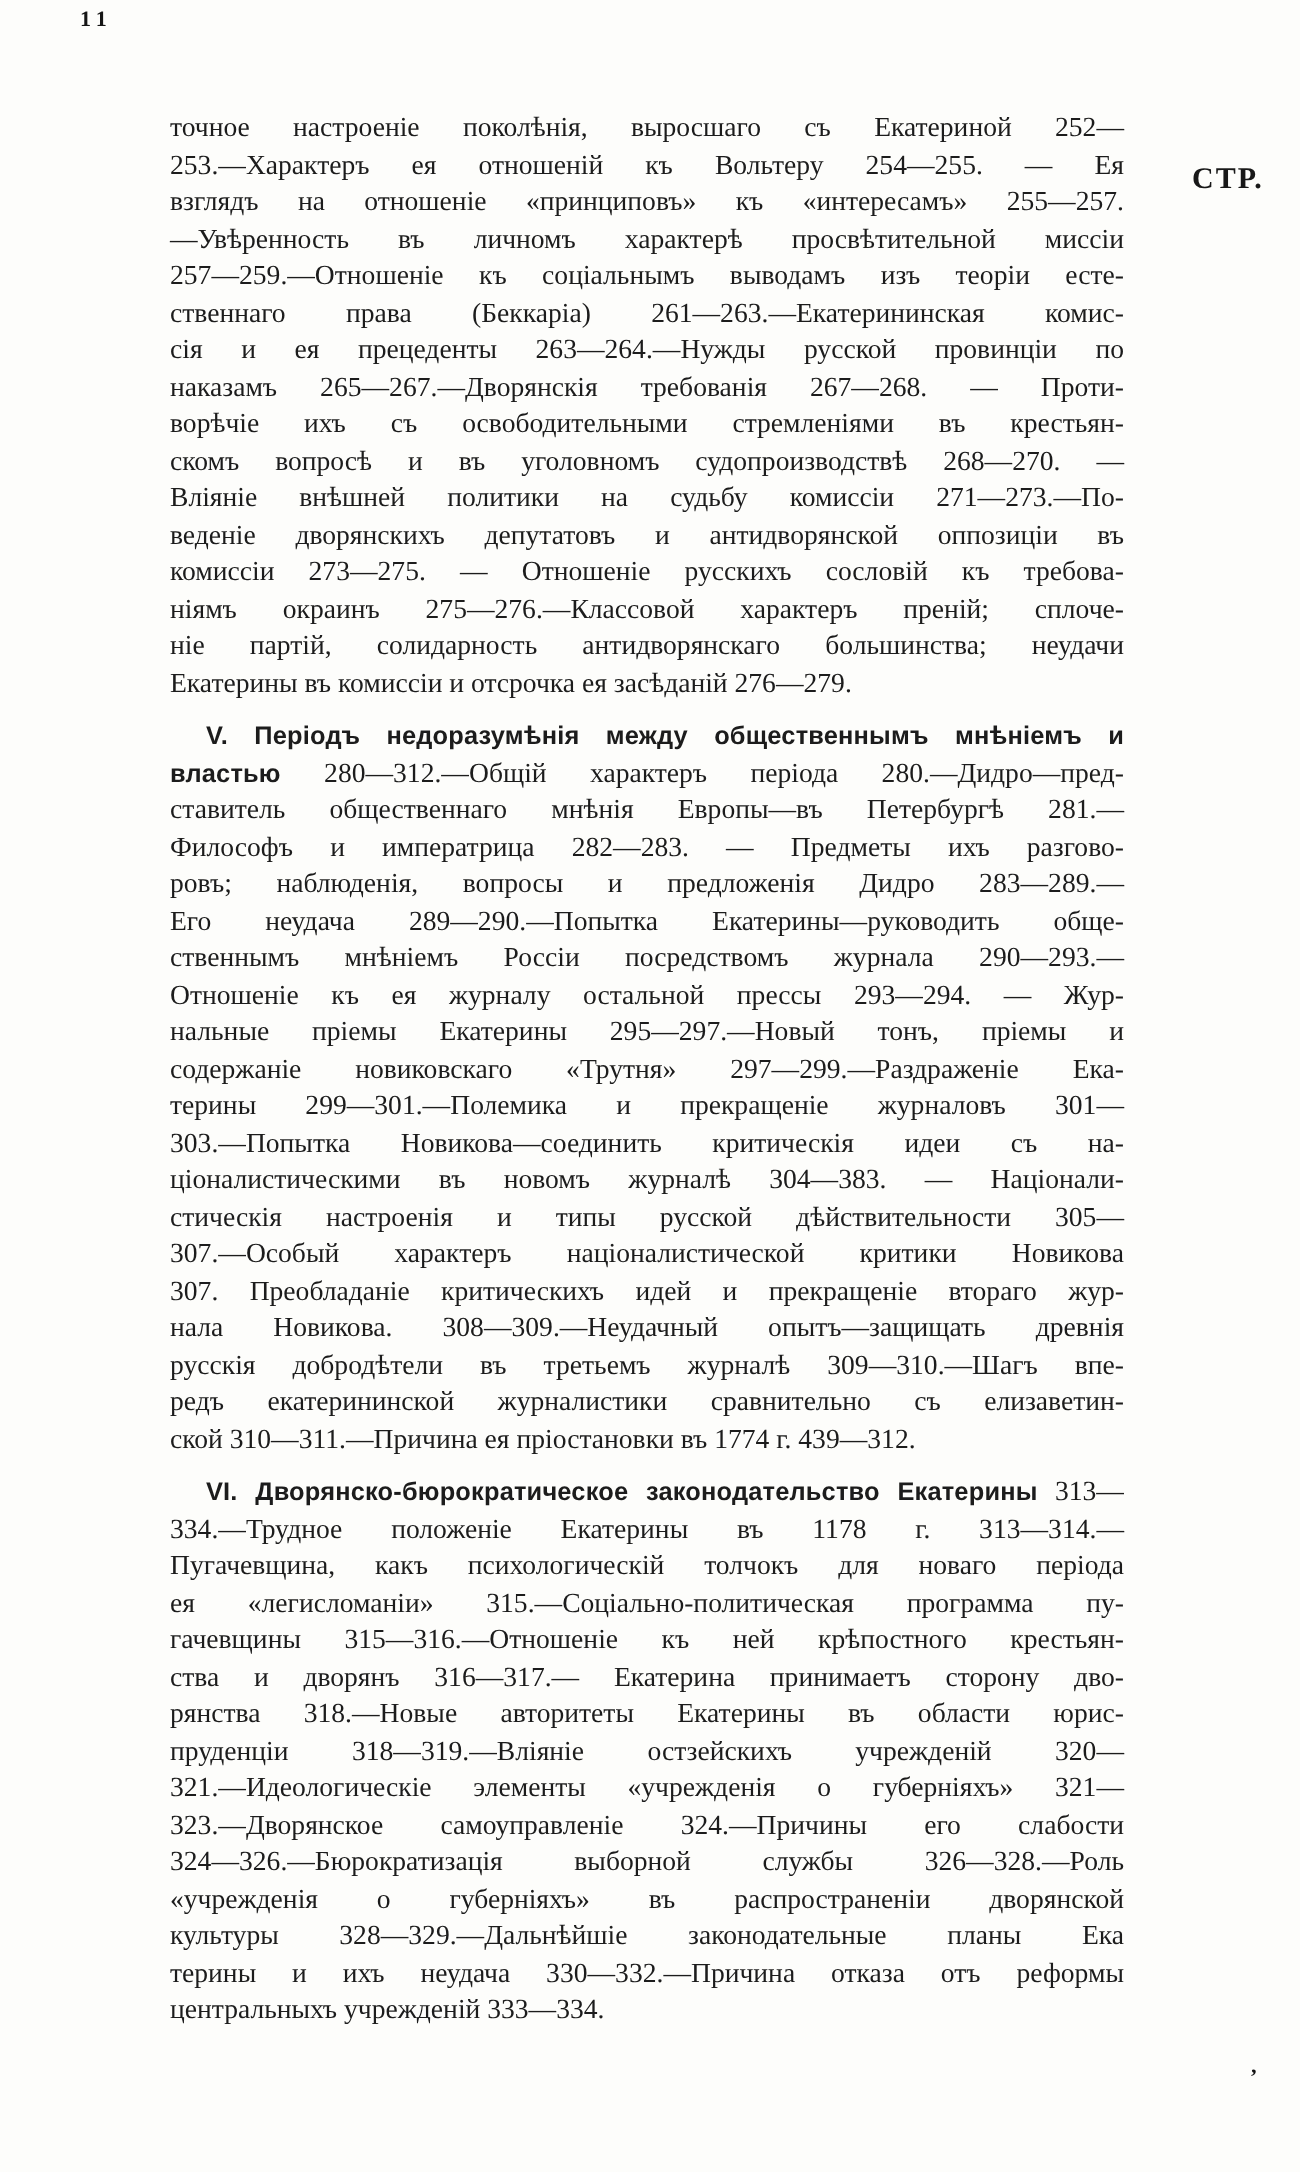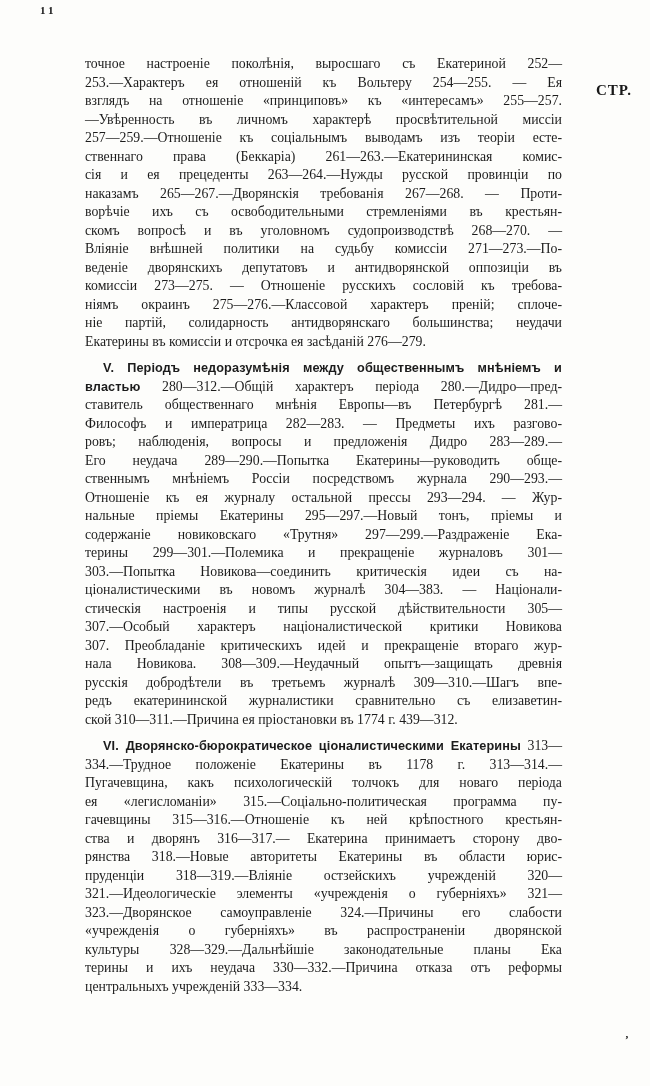--- a/index.html
+++ b/index.html
@@ -110,30 +110,31 @@
         <div class="line"><span>ціоналистическими въ новомъ журналѣ 304—383. — Націонали-</span></div>
         <div class="line"><span>стическія настроенія и типы русской дѣйствительности 305—</span></div>
         <div class="line"><span>307.—Особый характеръ націоналистической критики Новикова</span></div>
         <div class="line"><span>307. Преобладаніе критическихъ идей и прекращеніе втораго жур-</span></div>
         <div class="line"><span>нала Новикова. 308—309.—Неудачный опытъ—защищать древнія</span></div>
         <div class="line"><span>русскія добродѣтели въ третьемъ журналѣ 309—310.—Шагъ впе-</span></div>
         <div class="line"><span>редъ екатерининской журналистики сравнительно съ елизаветин-</span></div>
         <div class="line last"><span>ской 310—311.—Причина ея пріостановки въ 1774 г. 439—312.</span></div>
       </div>
       <div class="para indent">
-        <div class="line first"><span class="hd">VI. Дворянско-бюрократическое ціоналистическими Екатерины</span><span> 313—</span></div>
+        <div class="line first"><span class="hd">VI. Дворянско-бюрократическое законодательство Екатерины</span><span> 313—</span></div>
         <div class="line"><span>334.—Трудное положеніе Екатерины въ 1178 г. 313—314.—</span></div>
         <div class="line"><span>Пугачевщина, какъ психологическій толчокъ для новаго періода</span></div>
         <div class="line"><span>ея «легисломаніи» 315.—Соціально-политическая программа пу-</span></div>
         <div class="line"><span>гачевщины 315—316.—Отношеніе къ ней крѣпостного крестьян-</span></div>
         <div class="line"><span>ства и дворянъ 316—317.— Екатерина принимаетъ сторону дво-</span></div>
         <div class="line"><span>рянства 318.—Новые авторитеты Екатерины въ области юрис-</span></div>
         <div class="line"><span>пруденціи 318—319.—Вліяніе остзейскихъ учрежденій 320—</span></div>
         <div class="line"><span>321.—Идеологическіе элементы «учрежденія о губерніяхъ» 321—</span></div>
         <div class="line"><span>323.—Дворянское самоуправленіе 324.—Причины его слабости</span></div>
+        <div class="line"><span>324—326.—Бюрократизація выборной службы 326—328.—Роль</span></div>
         <div class="line"><span>«учрежденія о губерніяхъ» въ распространеніи дворянской</span></div>
         <div class="line"><span>культуры 328—329.—Дальнѣйшіе законодательные планы Ека</span></div>
         <div class="line"><span>терины и ихъ неудача 330—332.—Причина отказа отъ реформы</span></div>
         <div class="line last"><span>центральныхъ учрежденій 333—334.</span></div>
       </div>
     </div>
 
   <div class="artifact">’</div>
 </div>
 

